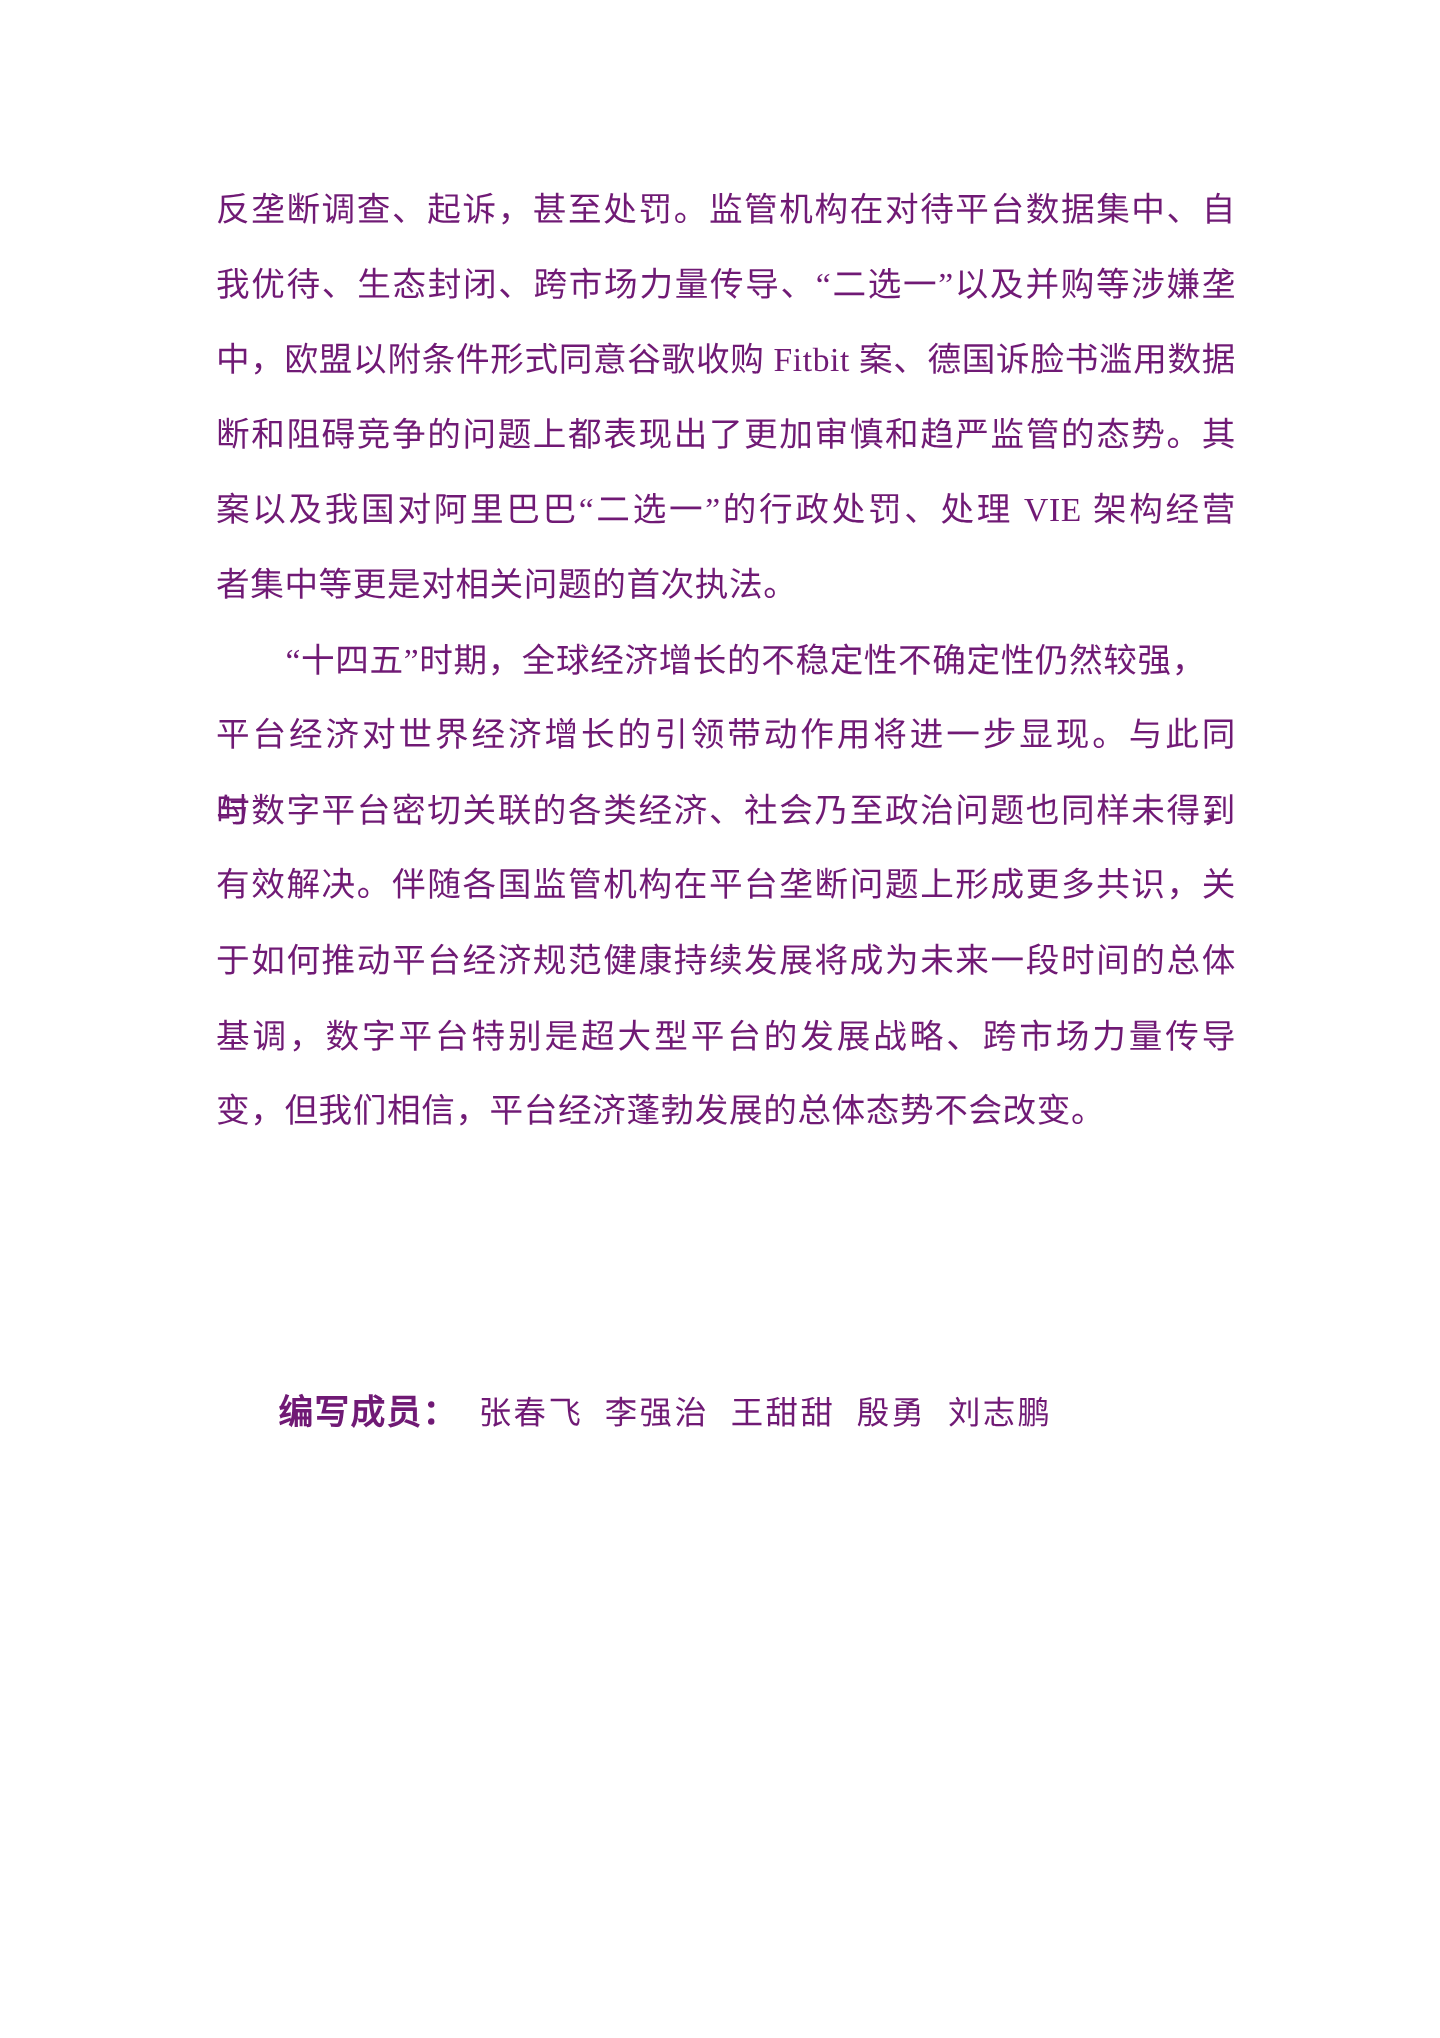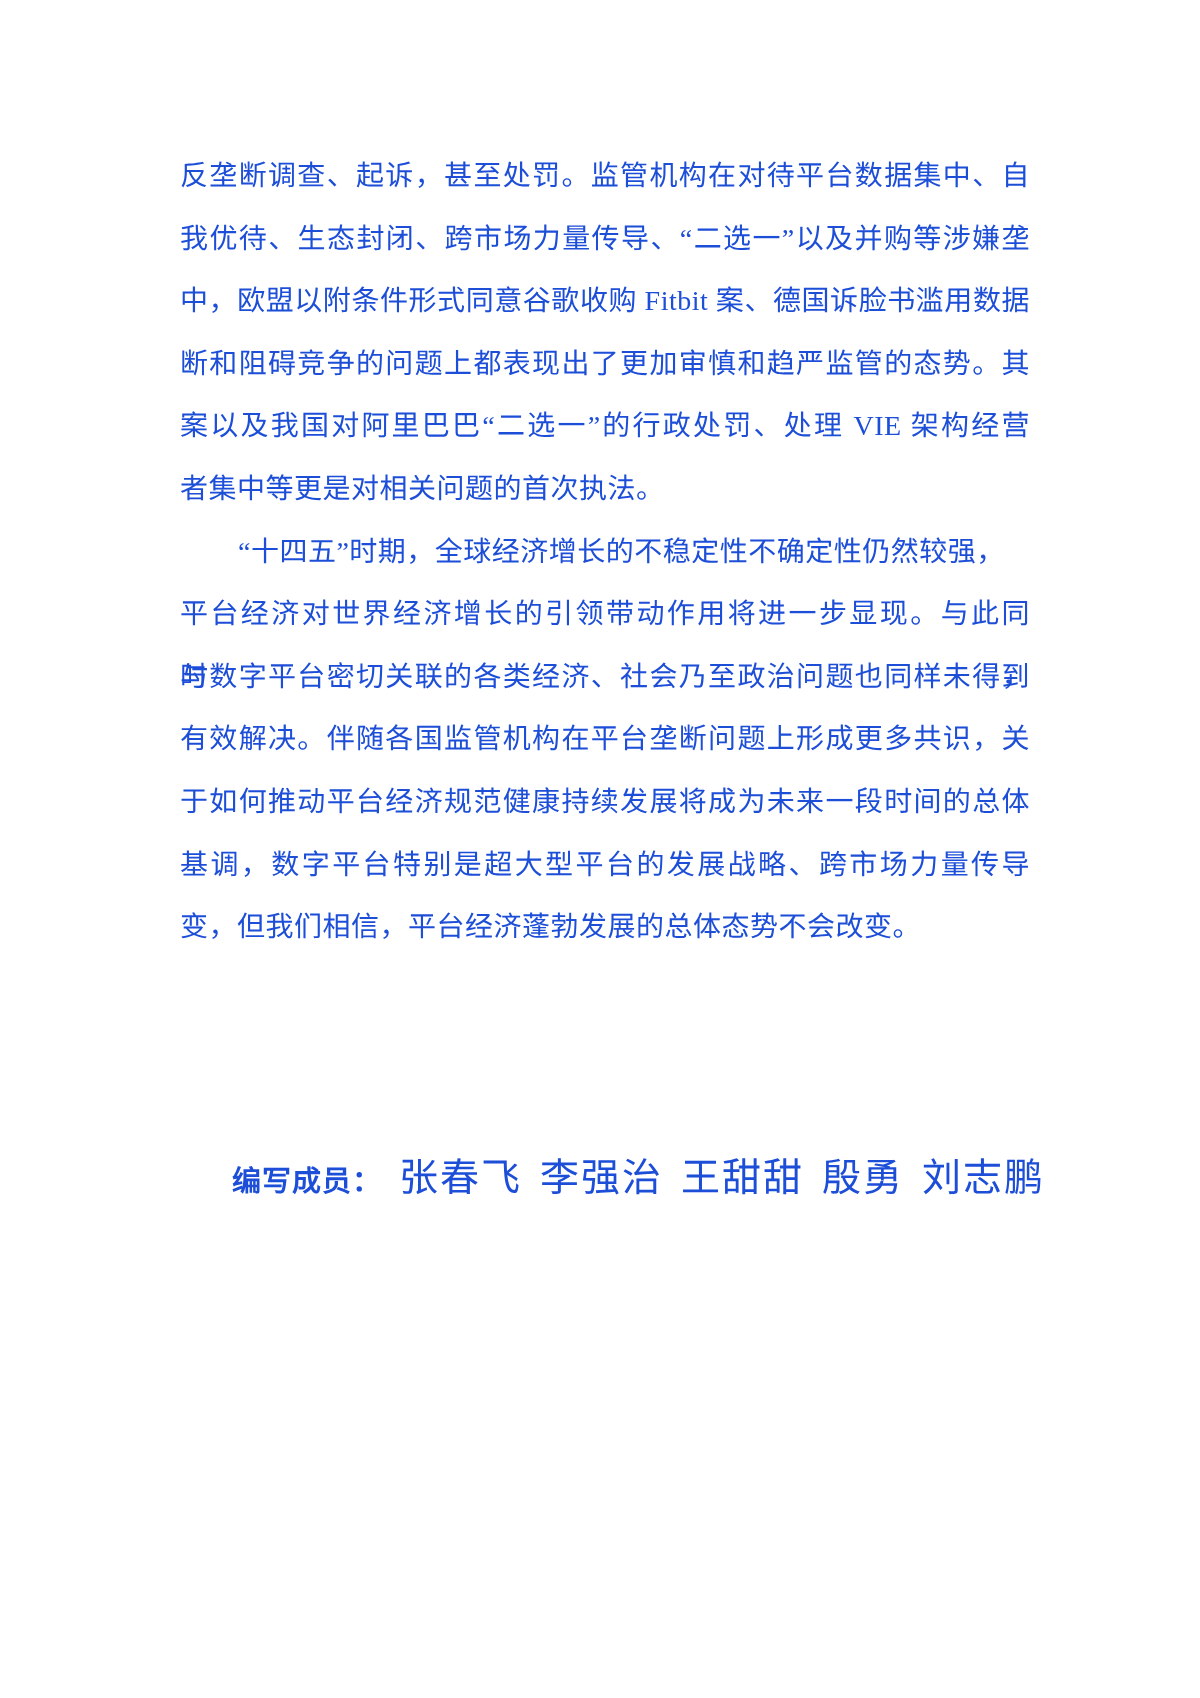--- a/index.html
+++ b/index.html
@@ -7,21 +7,21 @@
     padding: 0;
     background: #e8e8e8;
   }
   .page {
     position: relative;
     width: 1200px;
     height: 1698px;
     background: #ffffff;
     overflow: hidden;
     font-family: "Liberation Serif", "DejaVu Serif", serif;
-    color: #1d4ed8;
+    color: #701a75;
   }
   .body-text {
     position: absolute;
     left: 180px;
     top: 145px;
     width: 850px;
   }
   .line {
     height: 62.6px;
     line-height: 62.6px;
@@ -46,21 +46,21 @@
     line-height: 40px;
     white-space: nowrap;
   }
   .credits .label {
     font-family: "Liberation Sans", "DejaVu Sans", sans-serif;
     font-weight: 700;
     letter-spacing: 1px;
     margin-right: 17px;
   }
   .credits .name {
-    font-size: 39px;
+    font-size: 27px;
     letter-spacing: 2px;
     margin-right: 18px;
   }
   .credits .name:last-child {
     margin-right: 18px;
   }
 </style>
 </head>
 <body>
 

